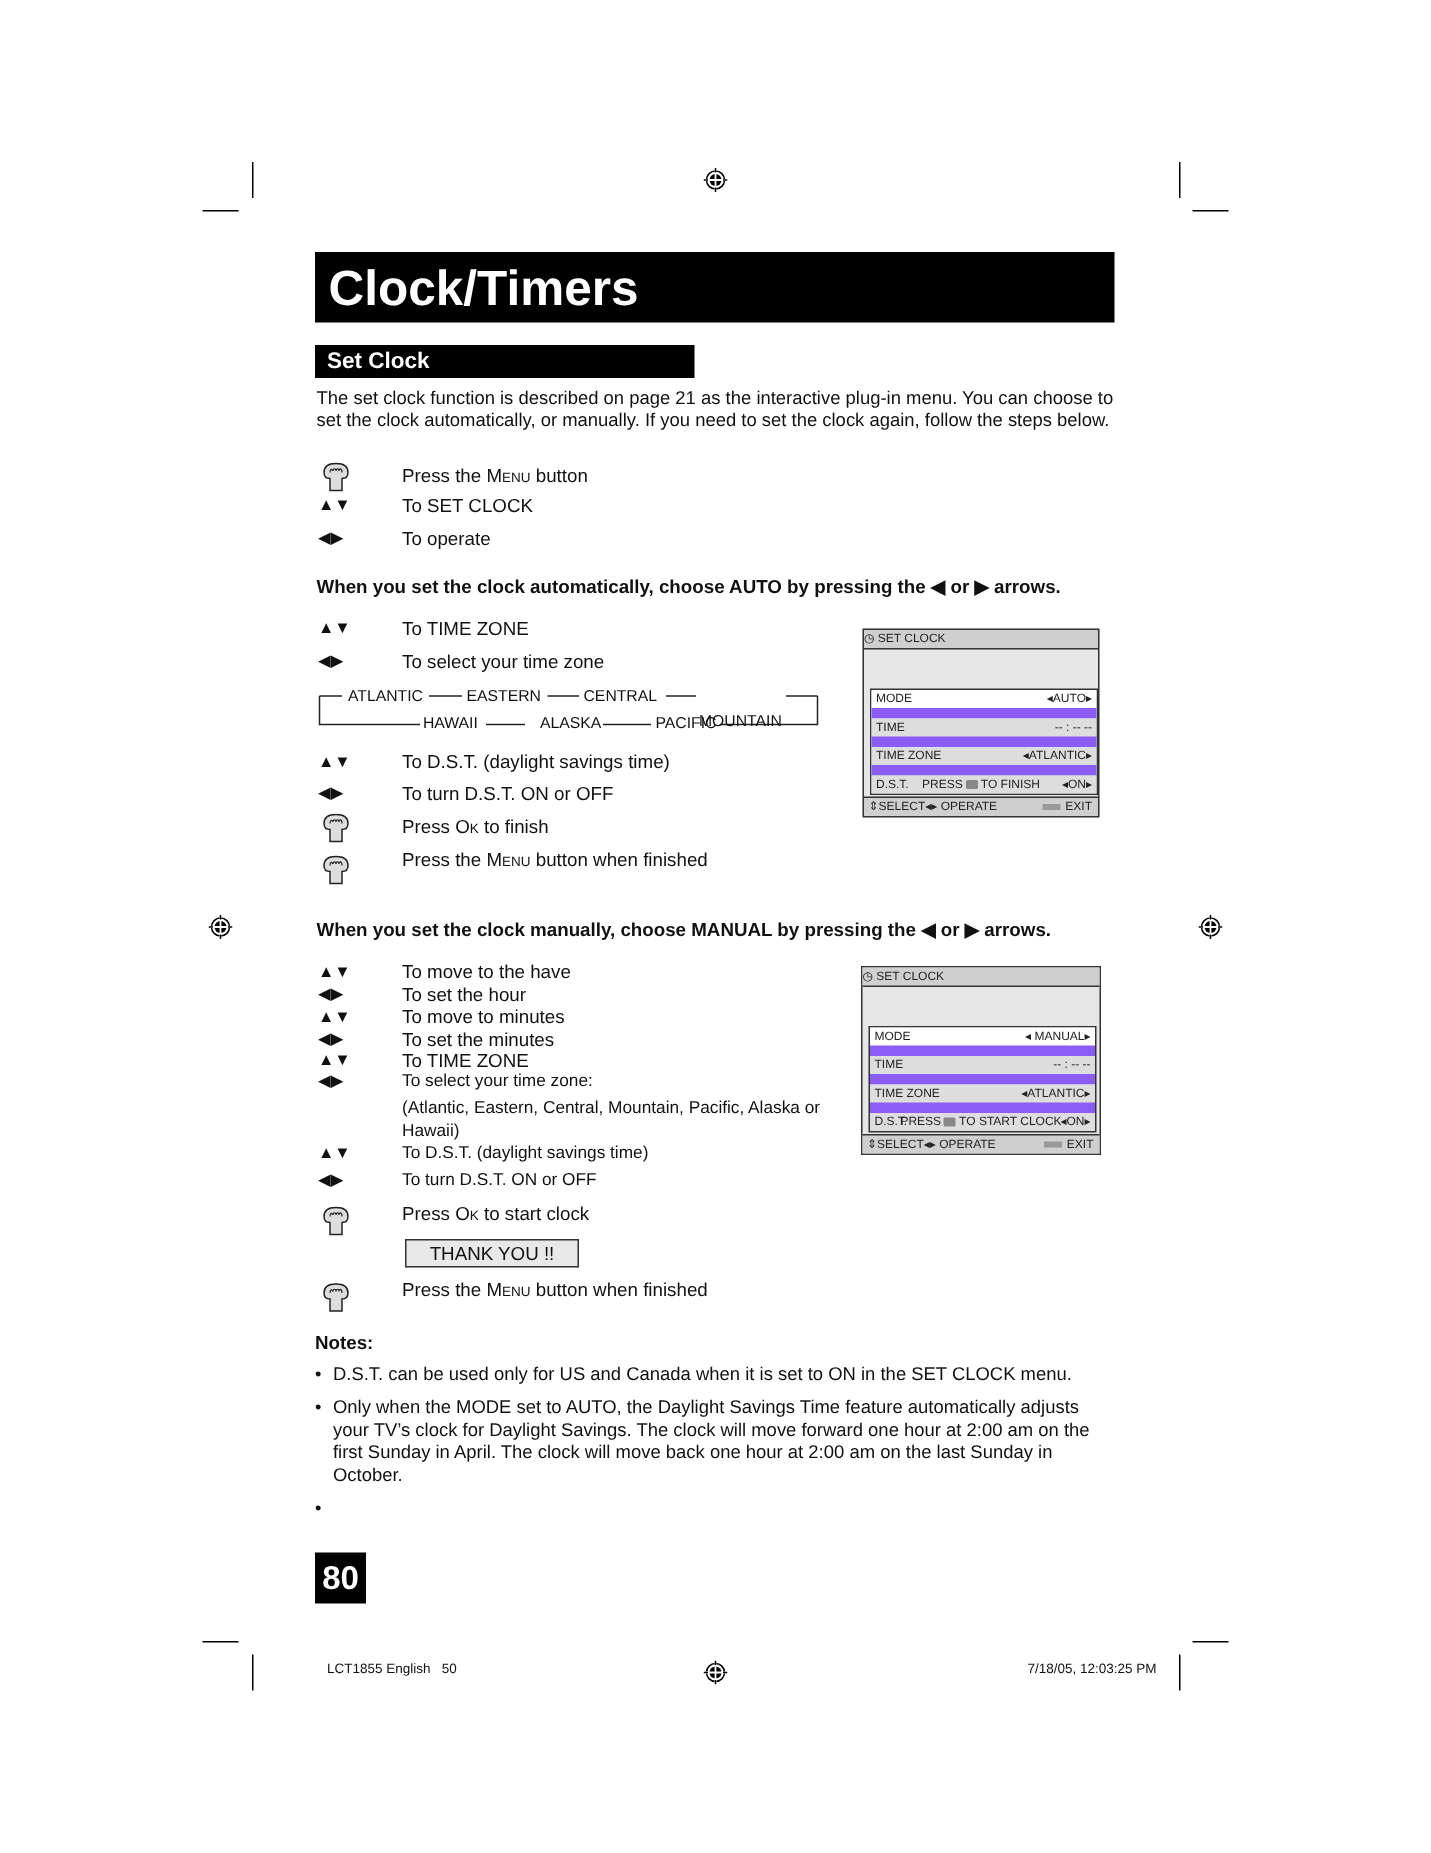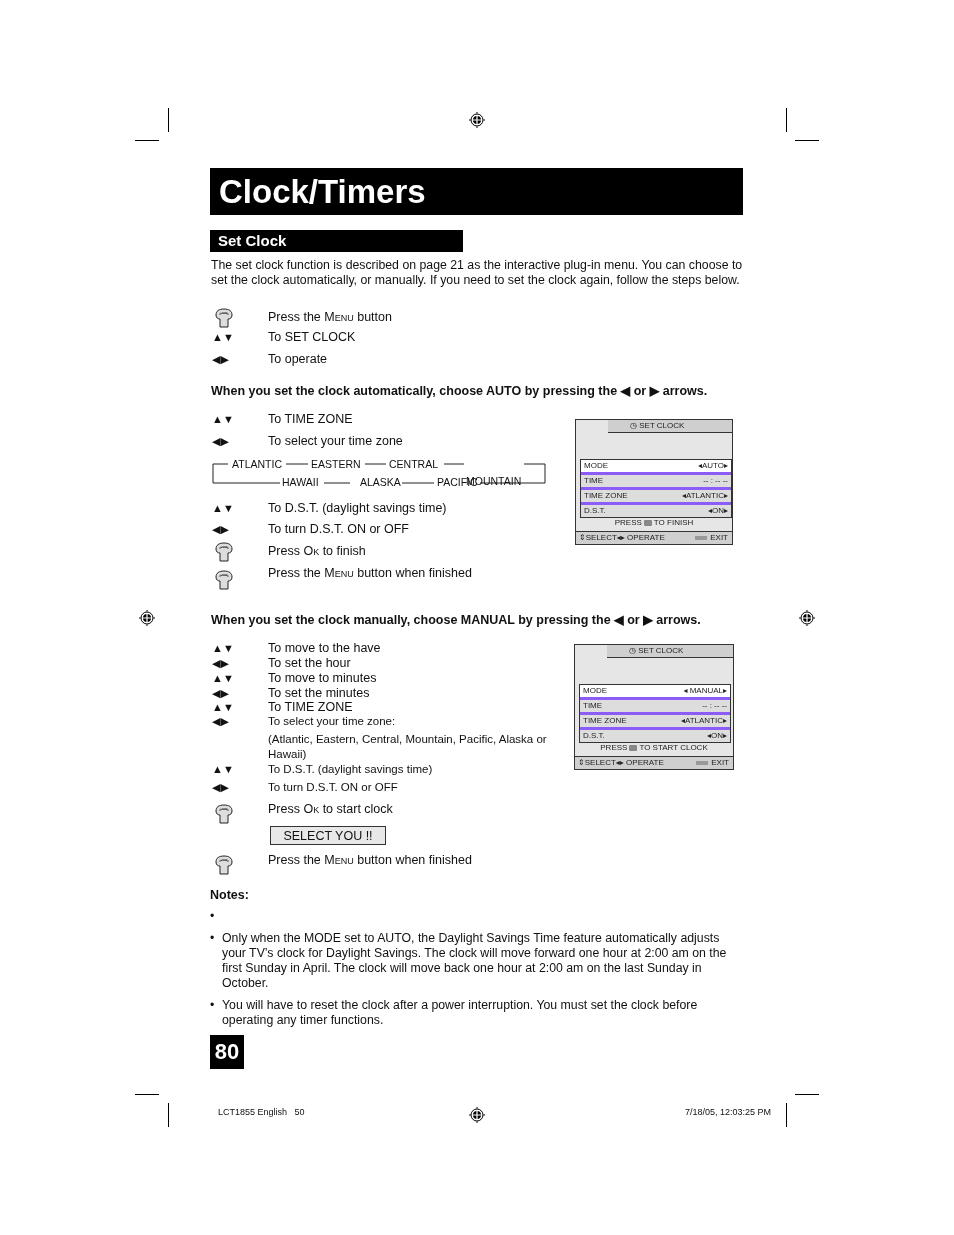--- a/index.html
+++ b/index.html
@@ -15,23 +15,23 @@
   .p { font-size:12.3px; line-height:15px; }
   .step { position:absolute; left:212px; font-size:12.5px; height:15px; line-height:15px; }
   .step .ic { position:absolute; left:0; top:0; width:30px; font-size:11px; letter-spacing:0px; }
   .step .tx { position:absolute; left:56px; top:0; white-space:nowrap; }
   .step.small .tx { font-size:11.5px; }
   .hand { position:absolute; left:0; top:-4px; width:24px; height:24px; }
   .sc { font-variant:small-caps; }
   .bold { font-weight:bold; font-size:12.5px; }
   
   .osd { position:absolute; width:158px; height:126px; border:1px solid #333; background:#e6e6e6; box-sizing:border-box; font-size:8px; color:#222; }
-  .osd .hdr { height:12px; background:#cfcfcf; border-bottom:1px solid #333; line-height:12px; padding-left:22px;margin-left:32px; }
+  .osd .hdr { height:12px; background:#cfcfcf; border-bottom:1px solid #333; line-height:12px; padding-left:0; }
   .osd .rows { position:absolute; left:4px; top:39px; width:150px; border:1px solid #333; border-top-width:1.5px; }
-  .osd .row { height:12px; line-height:12px; padding:0 3px; position:relative; border-bottom:3px solid #8b5cf6; background:#ddd; }
+  .osd .row { height:12px; line-height:12px; padding:0 3px; position:relative; border-bottom:7px solid #8b5cf6; background:#ddd; }
   .osd .row:last-child { border-bottom:none; }
   .osd .row.sel { background:#fff; }
   .osd .row .v { position:absolute; right:3px; top:0; }
   .osd .press { position:absolute; left:0; width:100%; text-align:center; top:98px; }
   .osd .foot { position:absolute; left:0; bottom:0; width:100%; height:12px; border-top:1px solid #333; background:#cfcfcf; line-height:12px; }
   .osd .foot .l { position:absolute; left:3px; }
   .osd .foot .r { position:absolute; right:4px; }
   .okchip { display:inline-block; width:8px; height:6px; background:#888; border-radius:1px; vertical-align:middle; margin:0 2px; }
   .menuchip { display:inline-block; width:12px; height:4px; background:#999; vertical-align:middle; margin-right:3px; }
   .tz { position:absolute; font-size:10.5px; white-space:nowrap; }
@@ -199,21 +199,21 @@
     <span class="ic">◀▶</span>
     <span class="tx">To turn D.S.T. ON or OFF</span>
   </div>
 <div class="step" style="top:802px;">
   <svg class="hand" viewBox="0 0 24 24" style="top:0px;">
       <path d="M4 9c0-4 3-6 8-6s8 2 8 6c0 3-2 4-4 4v8H8v-8c-2 0-4-1-4-4z" fill="#ddd" stroke="#222"></path>
       <path d="M8 9c0-2 1-3 2-1M10 8c0-2 2-2 2 0M12 8c0-2 2-2 2 0M14 8c0-2 2-2 2 1" fill="none" stroke="#222" stroke-width=".8"></path>
     </svg>
   <span class="tx"><span>Press </span><span class="sc">Ok</span><span> to start clock</span></span>
 </div>
-<div class="thank">SELECT YOU !!</div>
+<div class="thank">THANK YOU !!</div>
 <div class="step" style="top:853px;">
   <svg class="hand" viewBox="0 0 24 24" style="top:0px;">
       <path d="M4 9c0-4 3-6 8-6s8 2 8 6c0 3-2 4-4 4v8H8v-8c-2 0-4-1-4-4z" fill="#ddd" stroke="#222"></path>
       <path d="M8 9c0-2 1-3 2-1M10 8c0-2 2-2 2 0M12 8c0-2 2-2 2 0M14 8c0-2 2-2 2 1" fill="none" stroke="#222" stroke-width=".8"></path>
     </svg>
   <span class="tx"><span>Press the </span><span class="sc">Menu</span><span> button when finished</span></span>
 </div>
 
 <div class="osd" style="left:574px;top:644px;width:160px;">
   <div class="hdr"><span>◷ </span><span>SET CLOCK</span></div>
@@ -224,20 +224,20 @@
     <div class="row"><span>D.S.T.</span><span class="v">◂<span>ON</span>▸</span></div>
   </div>
   <div class="press"><span>PRESS</span><span class="okchip"></span><span>TO START CLOCK</span></div>
   <div class="foot">
     <span class="l">⇕<span>SELECT</span>◂▸ <span>OPERATE</span></span>
     <span class="r"><span class="menuchip"></span><span>EXIT</span></span>
   </div>
 </div>
 
 <div class="notes-h">Notes:</div>
-<div class="note" style="top:909px;"><span class="b">•</span></div>
+<div class="note" style="top:909px;"><span class="b">•</span><span>D.S.T. can be used only for US and Canada when it is set to ON in the SET CLOCK menu.</span></div>
 <div class="note" style="top:931px;"><span class="b">•</span><span>Only when the MODE set to AUTO, the Daylight Savings Time feature automatically adjusts your TV’s clock for Daylight Savings. The clock will move forward one hour at 2:00 am on the first Sunday in April. The clock will move back one hour at 2:00 am on the last Sunday in October.</span></div>
-<div class="note" style="top:998px;"><span class="b">•</span><span>You will have to reset the clock after a power interruption. You must set the clock before operating any timer functions.</span></div>
+<div class="note" style="top:998px;"><span class="b">•</span></div>
 
 <div class="pgnum">80</div>
 
 <div class="foottxt" style="left:190px;white-space:pre;margin-left:28px;">LCT1855 English   50</div>
 <div class="foottxt" style="left:651px;margin-left:34px;">7/18/05, 12:03:25 PM</div>
 
 </body></html>

